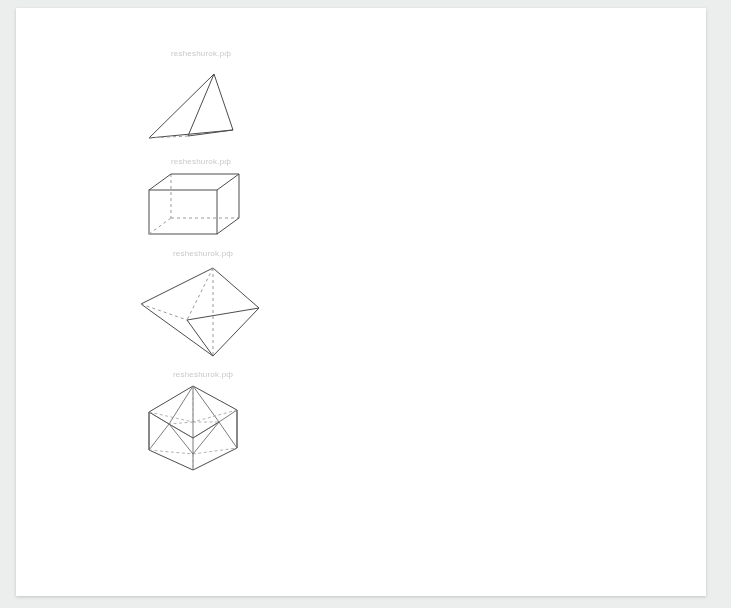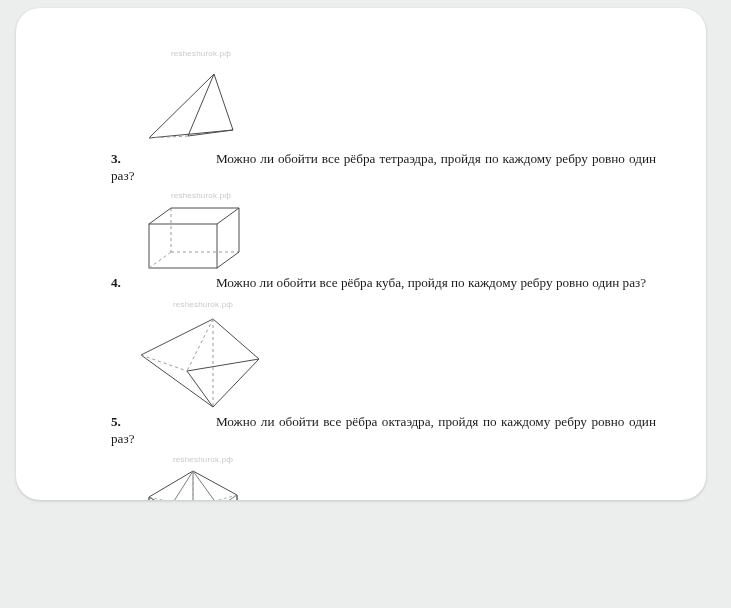--- a/index.html
+++ b/index.html
@@ -11,25 +11,24 @@
     height: 608px;
     background: #eceded;
     font-family: "Liberation Serif", serif;
     overflow: hidden;
   }
   .page {
     position: absolute;
     left: 16px;
     top: 8px;
     width: 690px;
-    height: 492px;
+    height: 588px;
     background: #ffffff;
     box-shadow: 0 1px 3px rgba(0,0,0,0.18);
     overflow: hidden;
-    border-radius: 24px;
   }
   .content {
     position: absolute;
     left: 95px;
     top: 52px;
     width: 545px;
   }
   .block {
     position: relative;
     margin-bottom: 10px;
@@ -88,67 +87,58 @@
 
           <path class="solid" d="M 89 14 L 24 78"></path>
           <path class="solid" d="M 89 14 L 108 70"></path>
           <path class="solid" d="M 89 14 L 63 76"></path>
           <path class="solid" d="M 24 78 L 108 70"></path>
           <path class="hidden-edge" d="M 24 78 L 63 76"></path>
           <path class="solid" d="M 63 76 L 108 70"></path>
         </svg>
       </div>
       <span class="watermark" style="left:60px; top:-11px;">resheshurok.рф</span>
-      <p class="para">
-        <span class="num">3.</span><span class="gap"></span><span>Можно ли обойти все рёбра тетраэдра, пройдя по каждому ребру ровно один раз?</span>
-      </p>
     </div>
 
     <div class="block" style="margin-top:18px;">
       <div class="figure fig-cube">
         <svg width="120" height="72" viewBox="0 0 120 72">
 
           <rect class="solid" x="22" y="22" width="68" height="44"></rect>
 
           <path class="hidden-edge" d="M 44 6 L 44 50"></path>
           <path class="hidden-edge" d="M 44 50 L 112 50"></path>
           <path class="solid" d="M 44 6 L 112 6"></path>
           <path class="solid" d="M 112 6 L 112 50"></path>
 
           <path class="solid" d="M 22 22 L 44 6"></path>
           <path class="solid" d="M 90 22 L 112 6"></path>
           <path class="solid" d="M 90 66 L 112 50"></path>
           <path class="hidden-edge" d="M 22 66 L 44 50"></path>
         </svg>
       </div>
       <span class="watermark" style="left:60px; top:-11px;">resheshurok.рф</span>
-      <p class="para">
-        <span class="num">4.</span><span class="gap"></span><span>Можно ли обойти все рёбра куба, пройдя по каждому ребру ровно один раз?</span>
-      </p>
     </div>
 
     <div class="block" style="margin-top:22px;">
       <div class="figure fig-octa">
         <svg width="140" height="100" viewBox="0 0 140 100">
 
           <path class="solid" d="M 88 6 L 16 42 L 88 94 L 134 46 Z"></path>
 
           <path class="hidden-edge" d="M 16 42 L 62 58"></path>
           <path class="solid" d="M 62 58 L 134 46"></path>
 
           <path class="hidden-edge" d="M 88 6 L 62 58"></path>
           <path class="solid" d="M 88 94 L 62 58"></path>
 
           <path class="hidden-edge" d="M 88 6 L 88 94"></path>
         </svg>
       </div>
       <span class="watermark" style="left:62px; top:-13px;">resheshurok.рф</span>
-      <p class="para">
-        <span class="num">5.</span><span class="gap"></span><span>Можно ли обойти все рёбра октаэдра, пройдя по каждому ребру ровно один раз?</span>
-      </p>
     </div>
 
     <div class="block" style="margin-top:20px;">
       <div class="figure fig-icosa">
         <svg width="130" height="92" viewBox="0 0 130 92">
 
           <path class="solid" d="M 64 4 L 20 30 L 20 68 L 64 88 L 108 66 L 108 28 Z"></path>
 
           <path class="thin" d="M 64 4 L 40 42 L 64 56 L 90 40 Z"></path>
           <path class="thin" d="M 64 4 L 64 56"></path>

